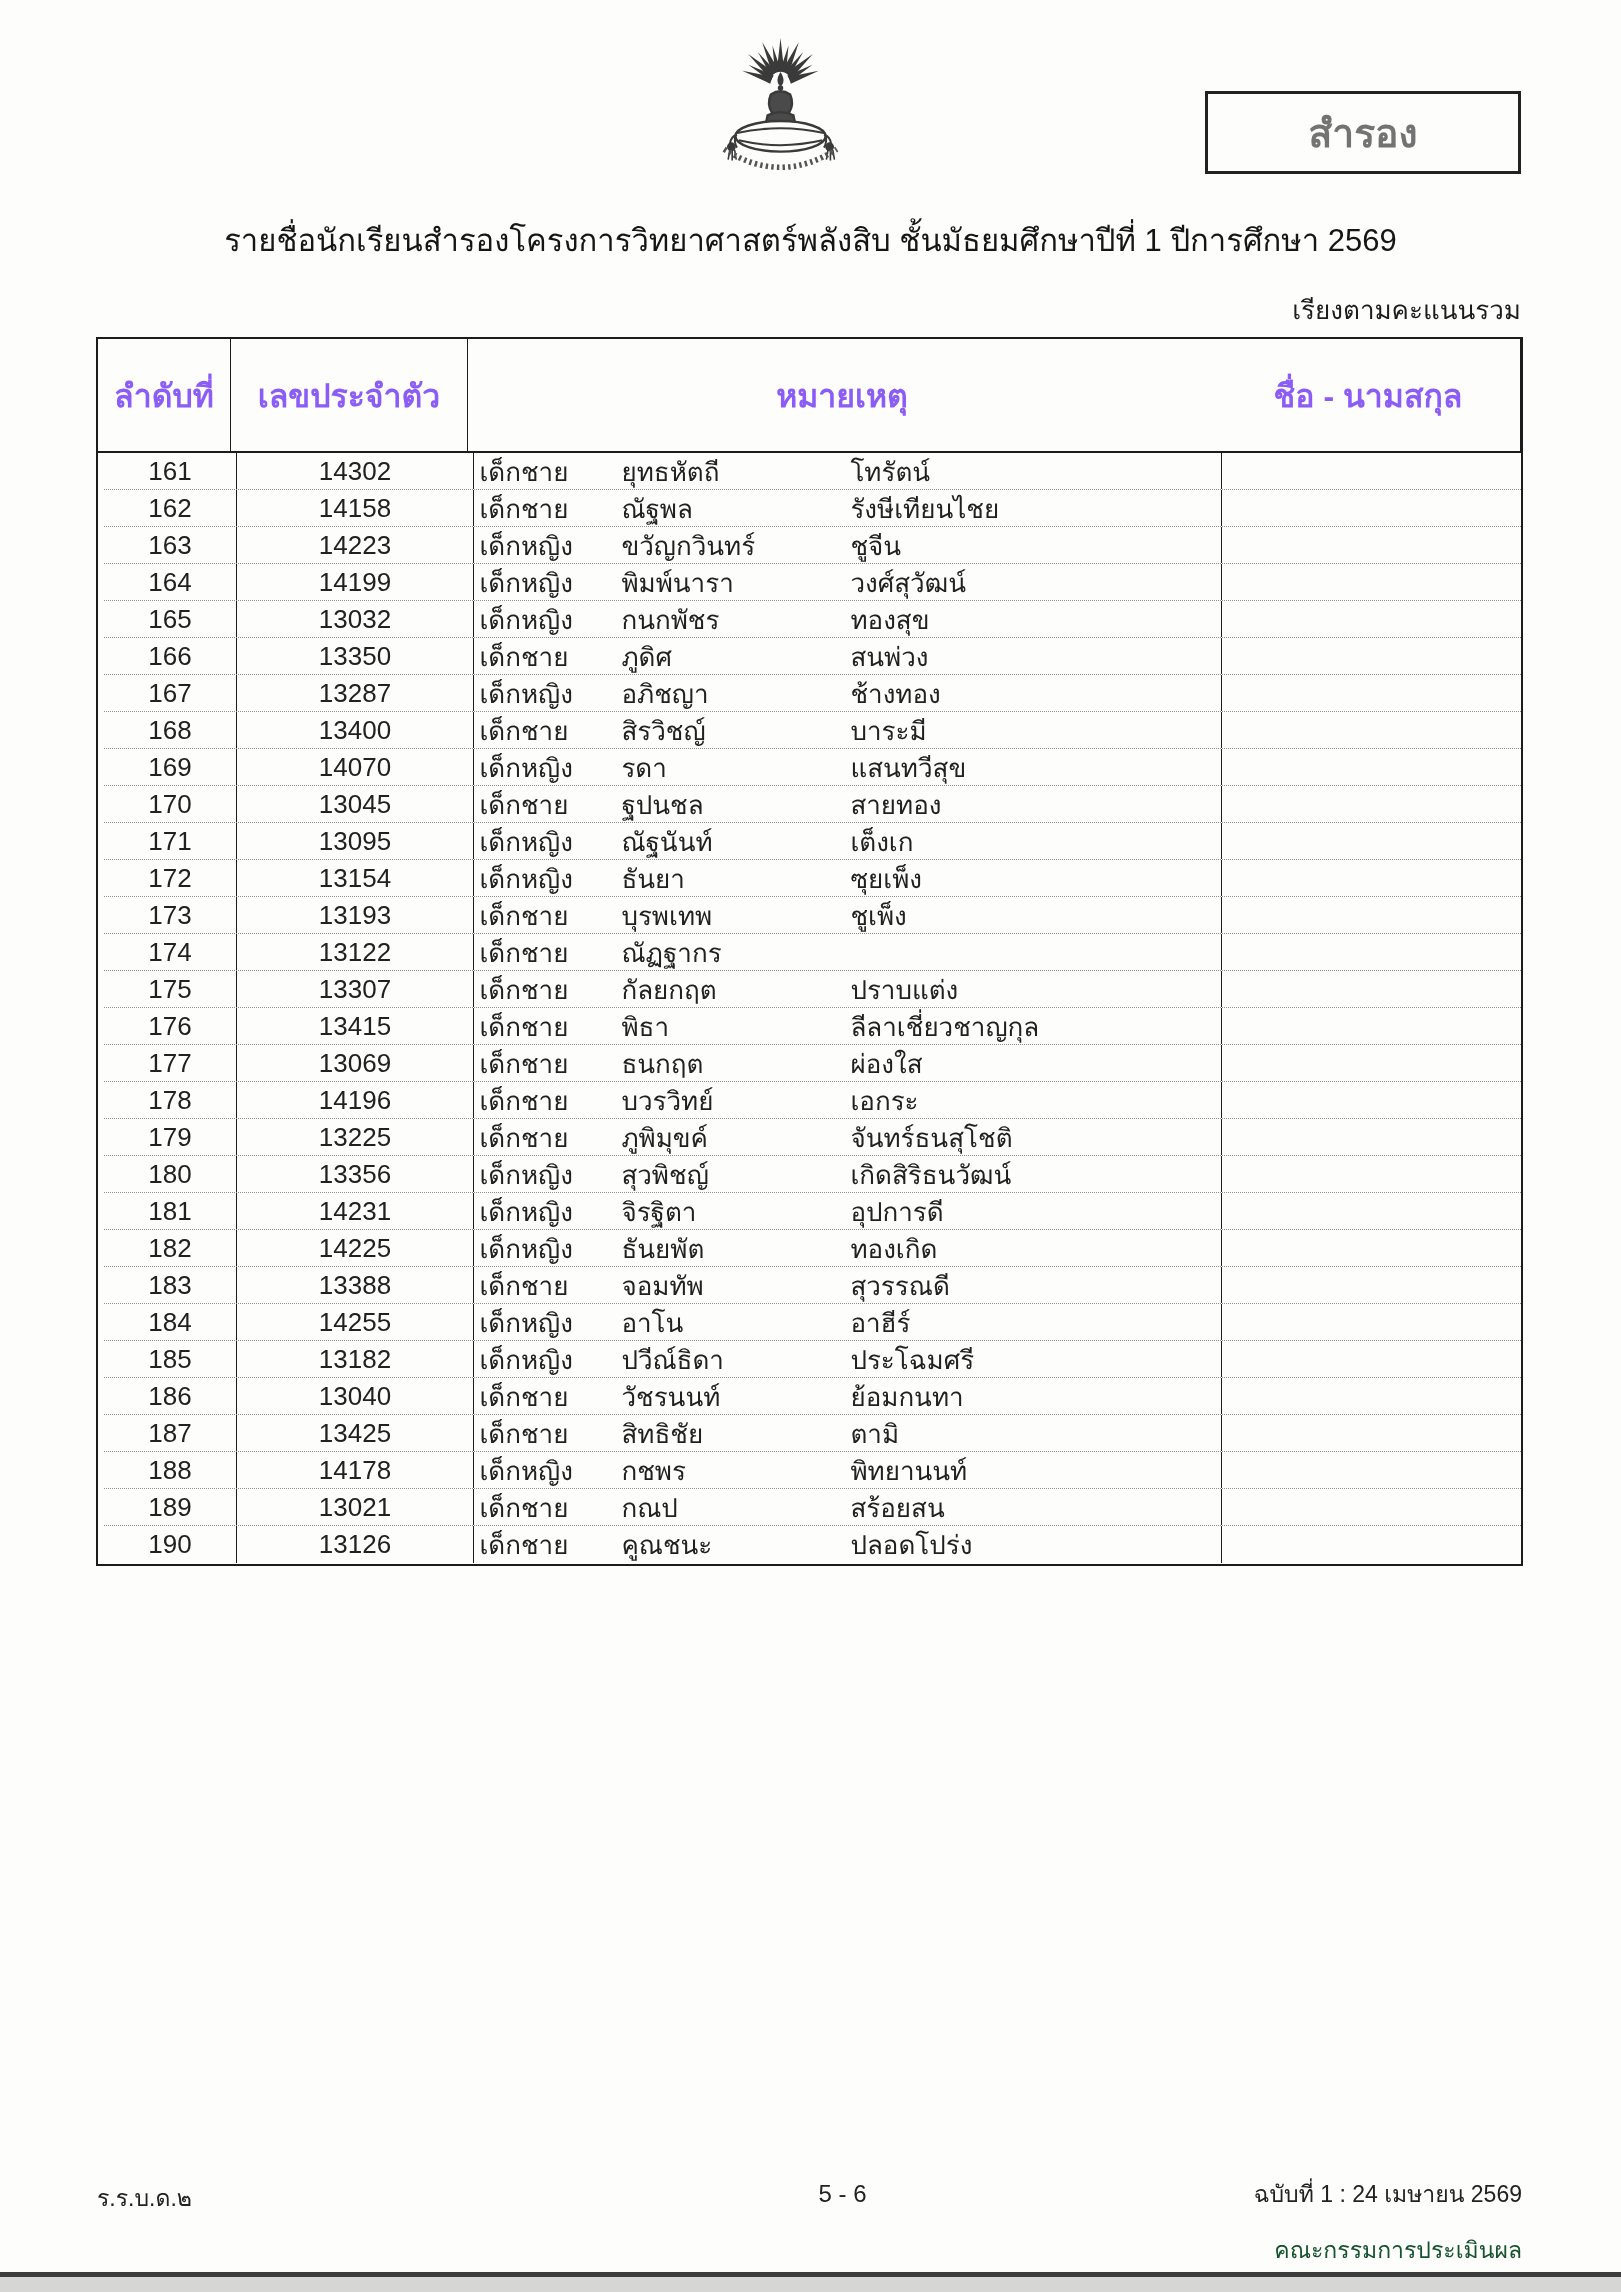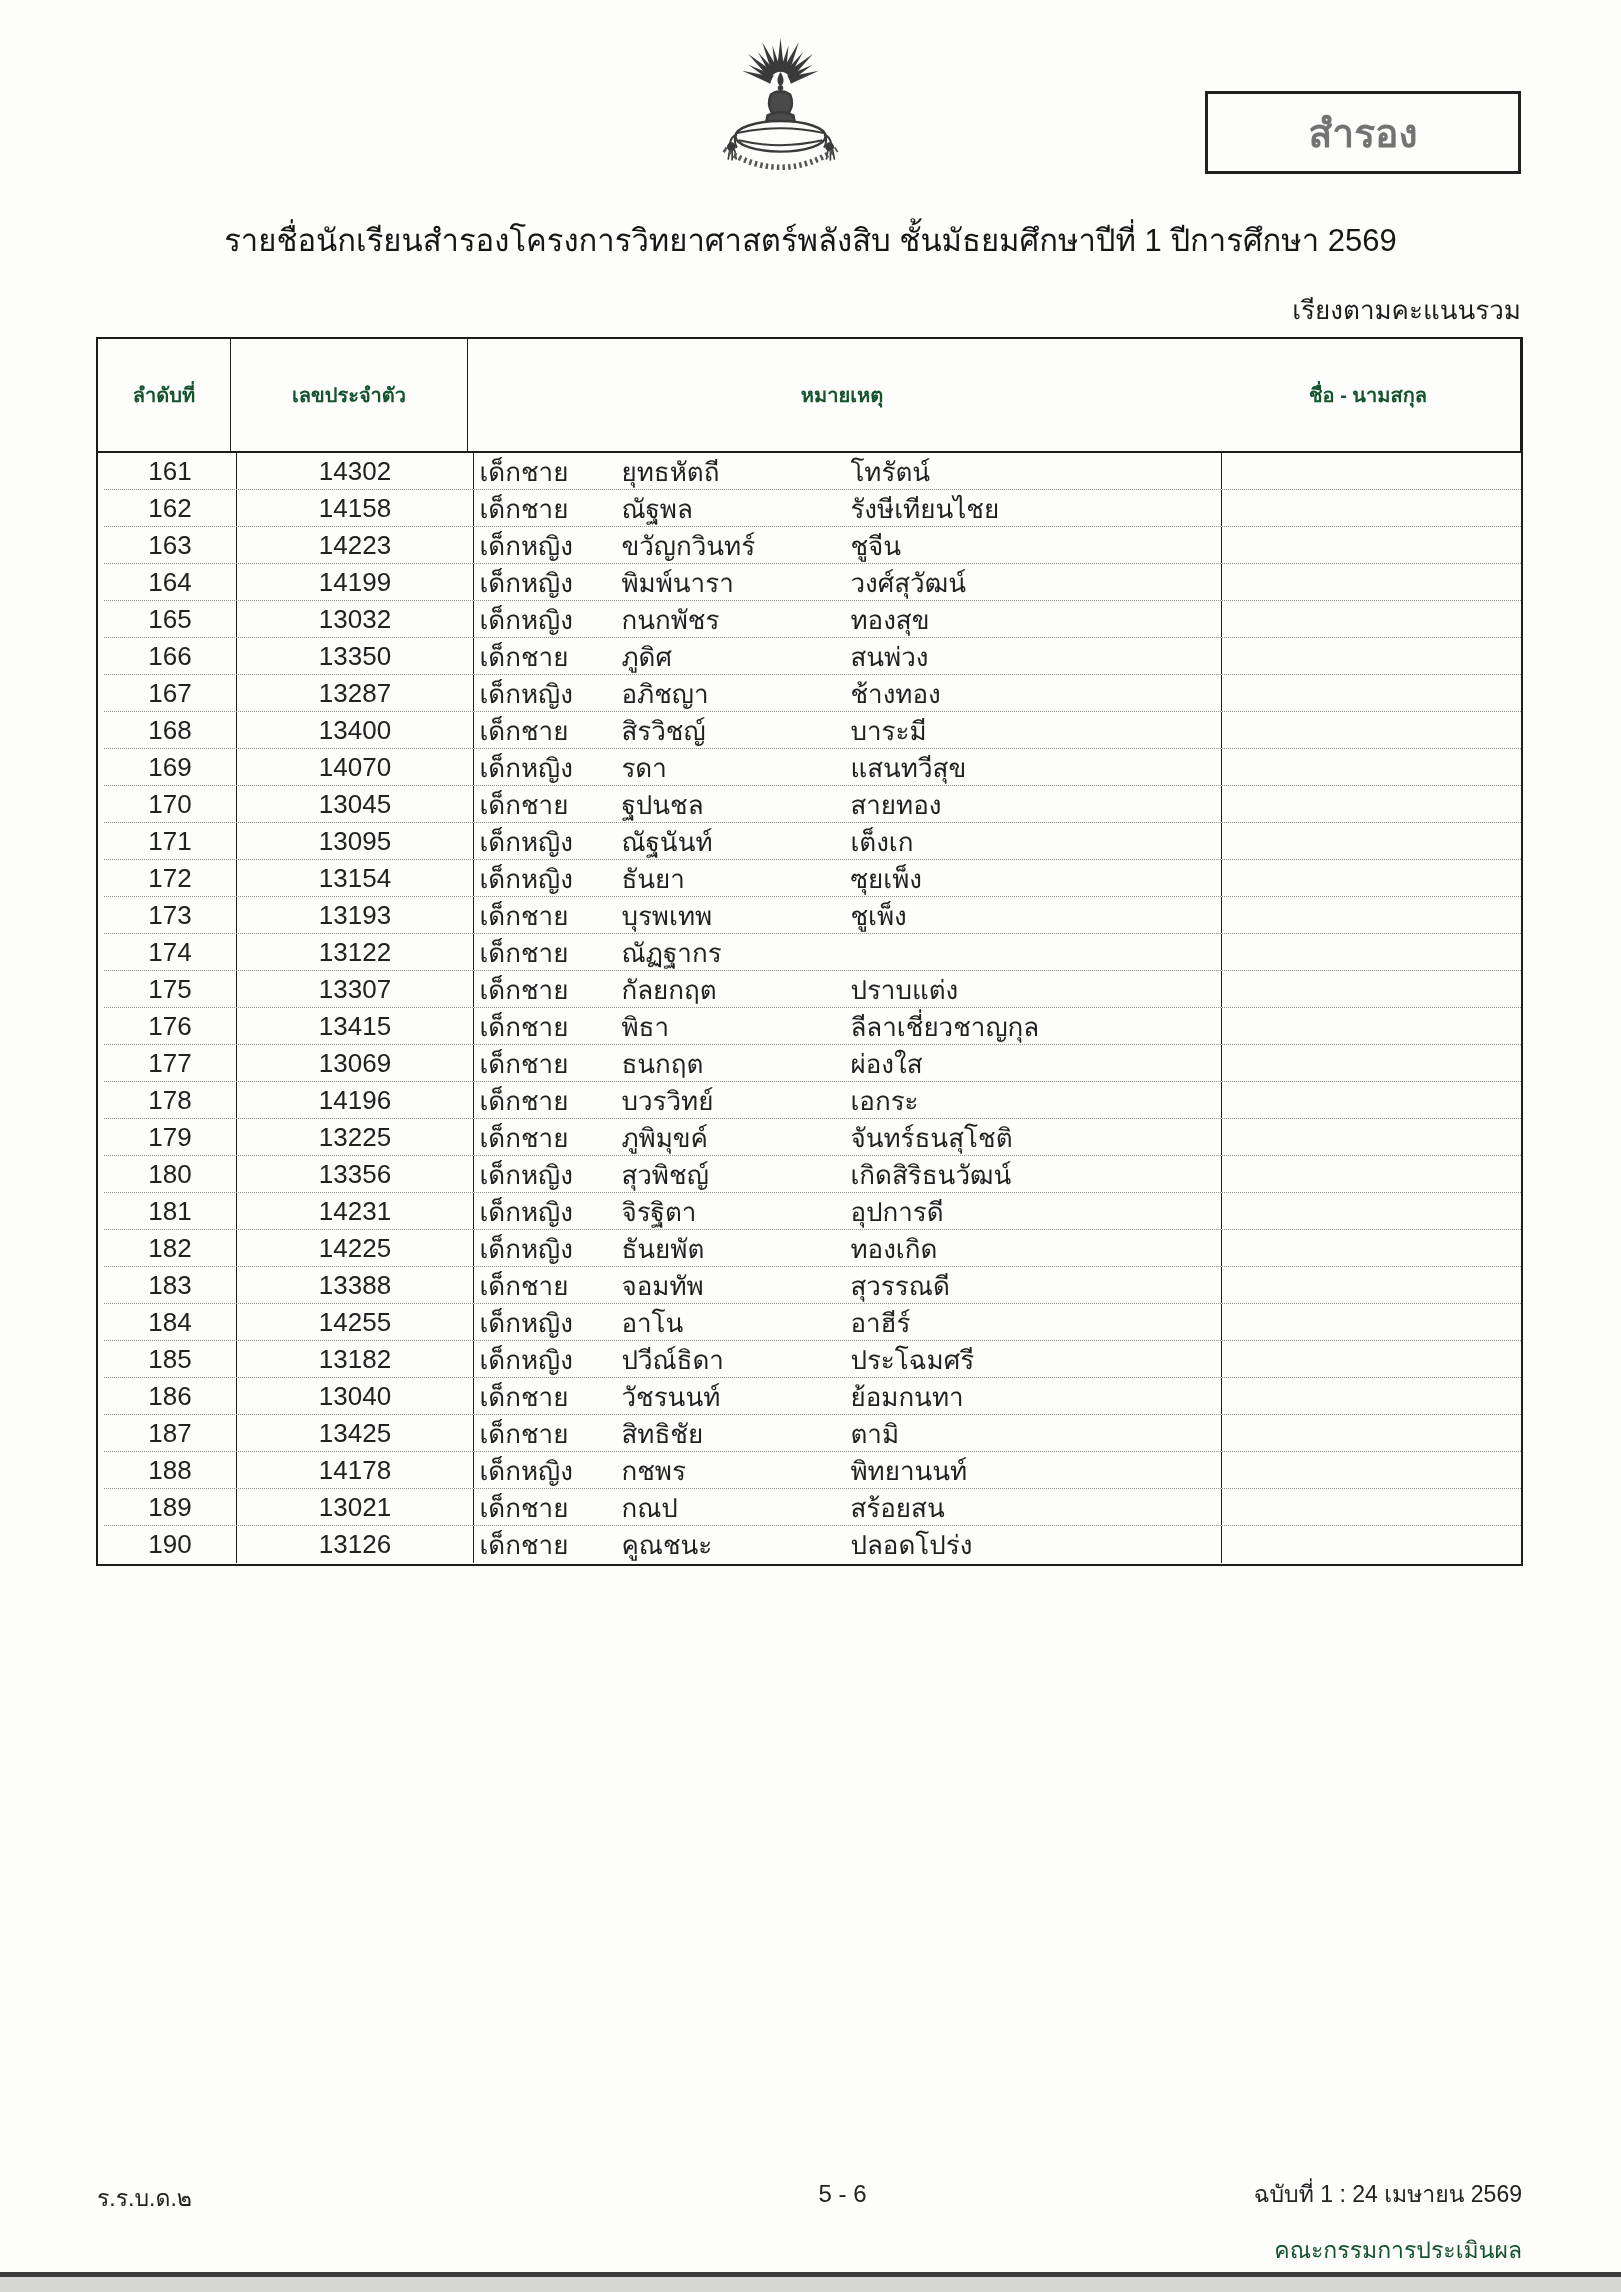--- a/index.html
+++ b/index.html
@@ -35,21 +35,21 @@
     box-sizing:border-box;
     display:flex;flex-direction:column;
   }
   .thead{
     display:grid;grid-template-columns:133px 237px 748px 1fr;
     height:114px;flex:0 0 114px;
     border-bottom:2.7px solid #1c1c1c;box-sizing:border-box;
   }
   .thead .hc{
     display:flex;align-items:center;justify-content:center;
-    font-size:20px;font-weight:bold;color:#14532d;
+    font-size:32px;font-weight:bold;color:#8b5cf6;
   }
   .tbody{display:flex;flex-direction:column;flex:1;padding-left:6px;}
   .trow{
     display:grid;grid-template-columns:133px 237px 748px 1fr;
     height:37px;flex:0 0 37px;
     border-bottom:0.9px dotted #8d8d8d;box-sizing:border-box;
   }
   .tbody .trow:last-child{border-bottom:none;}
   .c,.hc{box-sizing:border-box;}
   .b1{border-right:1.8px solid #1c1c1c;}

